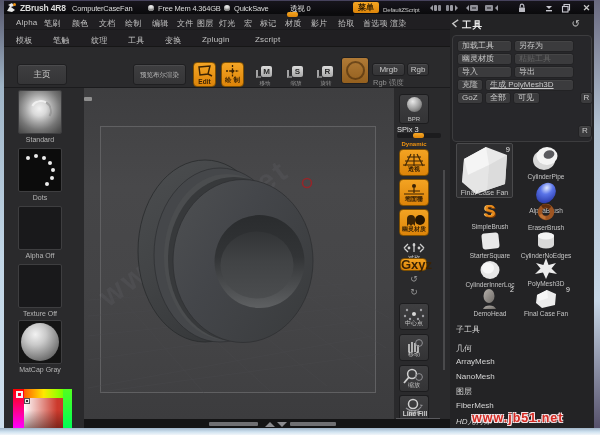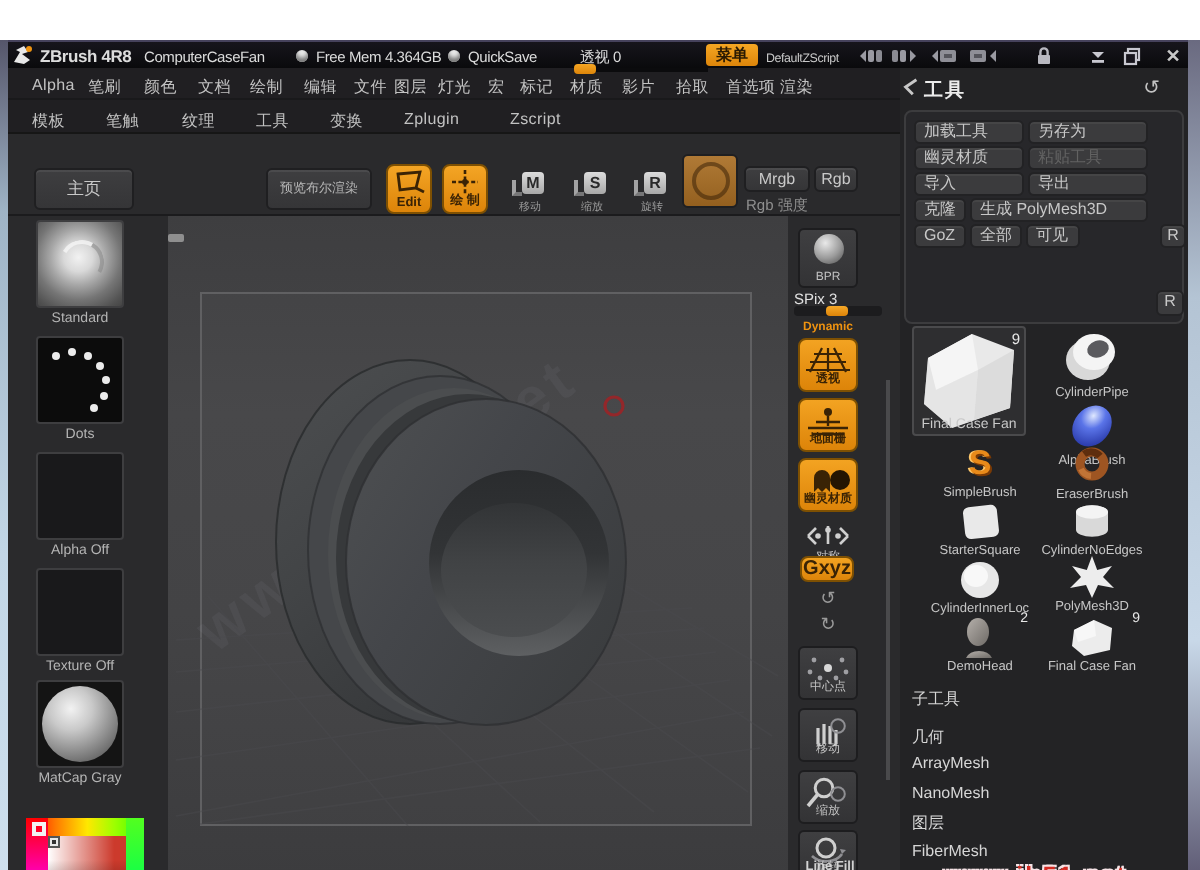--- a/index.html
+++ b/index.html
@@ -2,21 +2,21 @@
 <html><head>
 <meta charset="utf-8">
 <style>
   * { margin:0; padding:0; box-sizing:border-box; }
   html,body { width:600px; height:435px; background:#fff; overflow:hidden; }
   body { font-family:"Liberation Sans", sans-serif; }
   #app { position:absolute; left:0; top:0; width:600px; height:435px; background:#fff; }
   .abs { position:absolute; }
 
   
-  #win { position:absolute; left:0; top:0; width:600px; height:352px; background:#1e1e1e;margin-top:20px; }
+  #win { position:absolute; left:0; top:0; width:600px; height:352px; background:#1e1e1e; }
   .frame-left { left:0; top:0; width:4px; height:429px; background:linear-gradient(180deg,#55556a 0%, #9fb4c6 20%, #c2d6e6 60%, #cfe0ee 100%); }
   .frame-right { left:594px; top:0; width:6px; height:429px; background:linear-gradient(180deg,#6a6a80 0%, #b4c4d4 30%, #c8d8e8 70%, #55506a 100%); }
   .frame-bottom { left:0; top:428px; width:600px; height:7px; background:linear-gradient(180deg,#9fb4c8 0%, #cfe2f0 55%, #f2f6fa 100%); }
   .frame-top { left:0; top:0; width:600px; height:1px; background:#46425c; }
 
   
   #titlebar { left:1px; top:1px; width:593px; height:13px; background:linear-gradient(180deg,#17151c,#0a0a0c); color:#dcdcdc; }
   #titlebar .t { position:absolute; top:2.5px; font-size:7.5px; line-height:9px; color:#dcdcdc; white-space:nowrap; letter-spacing:-0.2px; }
   #logo { left:4px; top:1px; width:13px; height:12px; }
   .dot-ind { top:4px; width:6px; height:6px; border-radius:50%; background:#e8e8e8; box-shadow:inset 0 -2px 2px #777; }
@@ -370,21 +370,21 @@
     </div>
     <div class="rsbtn" style="top:151px; height:25px; background:none; border:none;">
       <svg width="28" height="14" viewBox="0 0 28 14" style="position:absolute; left:1px; top:1px;">
         <path d="M4 8 l4 -4 M4 8 l4 4 M14 3 v9 M24 8 l-4 -4 M24 8 l-4 4" stroke="#cfcfcf" stroke-width="1.3" fill="none"></path>
         <circle cx="9" cy="8" r="1.4" fill="#cfcfcf"></circle>
             <circle cx="14" cy="5" r="1.4" fill="#cfcfcf"></circle>
             <circle cx="19" cy="8" r="1.4" fill="#cfcfcf"></circle>
       </svg>
       <div class="rslabel">对称</div>
     </div>
-    <div class="rsorange" style="left:6px; top:170px; width:27px; height:13px; text-align:center; font-size:10px; font-weight:bold; color:#3a2305; line-height:12px;">Gxyz</div>
+    <div class="rsorange" style="left:6px; top:170px; width:27px; height:13px; text-align:center; font-size:13px; font-weight:bold; color:#3a2305; line-height:12px;">Gxyz</div>
     <div class="rs-circle-ic" style="top:186px;">↺</div>
     <div class="rs-circle-ic" style="top:199px;">↻</div>
 
     <div class="rsbtn" style="top:215px; height:27px;">
       <svg width="28" height="16" viewBox="0 0 28 16" style="position:absolute; left:0; top:2px;">
         <circle cx="14" cy="8" r="2" fill="#d8d8d8"></circle>
         <circle cx="7" cy="4" r="1.2" fill="#9f9fa3"></circle>
             <circle cx="21" cy="4" r="1.2" fill="#9f9fa3"></circle>
             <circle cx="5" cy="10" r="1.2" fill="#9f9fa3"></circle>
             <circle cx="23" cy="10" r="1.2" fill="#9f9fa3"></circle>
@@ -431,21 +431,21 @@
       <span id="tp-reset">↺</span>
     </div>
     <div id="tp-box">
       <div class="tpbtn" style="left:4px; top:4px; width:55px; height:12px;">加载工具</div>
       <div class="tpbtn" style="left:61px; top:4px; width:60px; height:12px;">另存为</div>
       <div class="tpbtn" style="left:4px; top:17px; width:55px; height:12px;">幽灵材质</div>
       <div class="tpbtn disabled" style="left:61px; top:17px; width:60px; height:12px;">粘贴工具</div>
       <div class="tpbtn" style="left:4px; top:30px; width:55px; height:12px;">导入</div>
       <div class="tpbtn" style="left:61px; top:30px; width:60px; height:12px;">导出</div>
       <div class="tpbtn" style="left:4px; top:43px; width:26px; height:12px;">克隆</div>
-      <div class="tpbtn" style="left:32px; top:43px; width:89px; height:12px;">生成 PolyMesh3D</div>
+      <div class="tpbtn" style="left:32px; top:43px; width:89px; height:12px;text-decoration:underline;">生成 PolyMesh3D</div>
       <div class="tpbtn" style="left:4px; top:56px; width:26px; height:12px;">GoZ</div>
       <div class="tpbtn" style="left:32px; top:56px; width:26px; height:12px;">全部</div>
       <div class="tpbtn" style="left:60px; top:56px; width:27px; height:12px;">可见</div>
       <div class="tpbtn center" style="left:127px; top:56px; width:13px; height:12px;">R</div>
       <div class="tpbtn center" style="left:125px; top:89px; width:14px; height:13px;">R</div>
     </div>
 
     <div id="inventory">
       <div id="inv-active">
         <svg width="55" height="53" viewBox="0 0 55 53">

